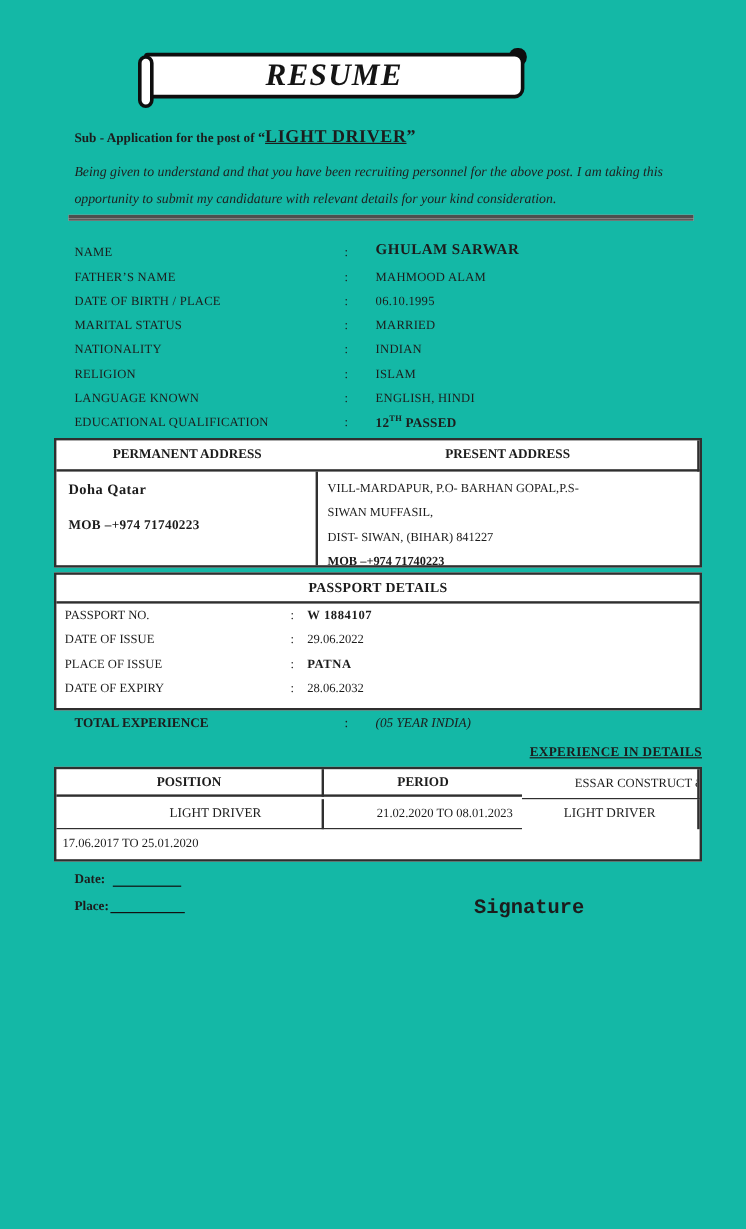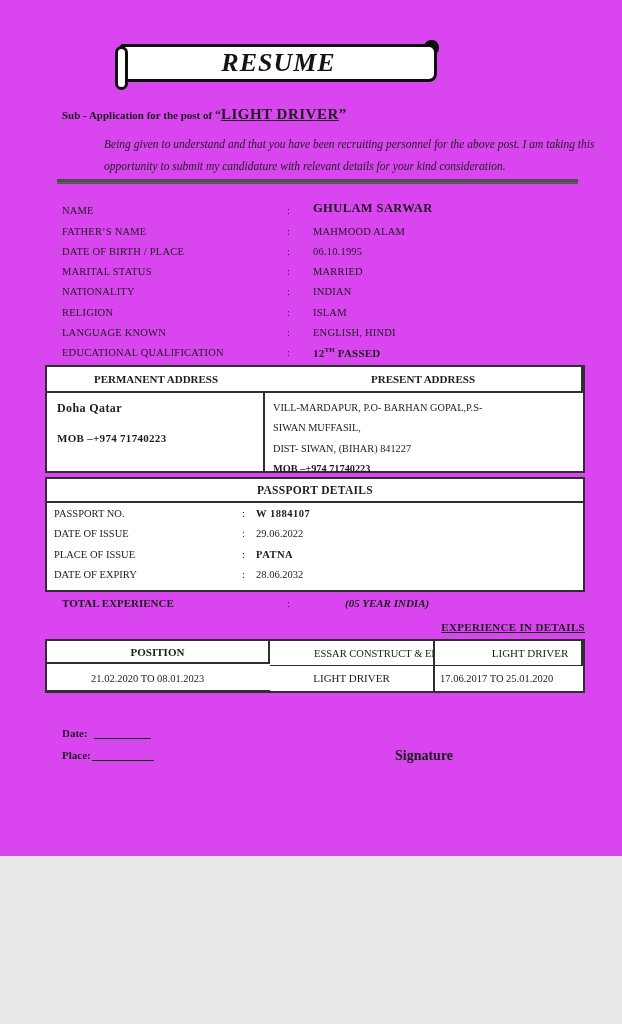--- a/index.html
+++ b/index.html
@@ -1,19 +1,19 @@
 <!DOCTYPE html>
 <html><head>
 <meta charset="utf-8">
 <style>
   * { margin:0; padding:0; box-sizing:border-box; }
   html,body { background:#e9e9e9; }
   body { font-family:"Liberation Serif","DejaVu Serif",serif; color:#1c1c1c; }
   .page {
-    position:relative; width:622px; height:856px; background:#d946ef;
+    position:relative; width:622px; height:1024px; background:#14b8a6;
     margin:0 auto; overflow:hidden;
   }
 
   
   .title-wrap { position:absolute; left:114px; top:40px; width:326px; height:52px; }
   .scroll-nub {
     position:absolute; right:1px; top:0; width:15px; height:15px;
     background:#0e0e0e; border-radius:7px; z-index:0;
   }
   .scroll-box {
@@ -29,21 +29,21 @@
     font-size:26px; font-weight:bold; font-style:italic; letter-spacing:1px; color:#141414;
   }
 
   
   .subject { position:absolute; left:62px; top:106px; font-weight:bold; font-size:11px; }
   .subject .q-open { font-size:12px; }
   .subject .post-title { font-size:15px; text-decoration:underline; letter-spacing:0.5px; }
   .subject .q-close { font-size:15px; }
   .intro {
     position:absolute; left:62px; top:133px; width:518px;
-    font-style:italic; font-size:11.5px; line-height:22px; color:#1e1e1e;margin-left:42px;
+    font-style:italic; font-size:11.5px; line-height:22px; color:#1e1e1e;
   }
   .rule {
     position:absolute; left:57px; top:179px; width:521px; height:3px;
     border-top:3px solid #4e4e4e; border-bottom:2px solid #5a5a5a; background:#fff;
   }
 
   
   .personal { position:absolute; left:62px; top:196px; width:520px; }
   .p-row { display:flex; align-items:flex-end; height:20.3px; font-size:10.5px; letter-spacing:0.2px; }
   .p-label { width:225px; }
@@ -73,21 +73,21 @@
   .pass-table { top:477px; padding-bottom:5px; }
   .pass-hdr { height:24px; line-height:23px; font-size:11.5px; border-bottom:2px solid #2f2f2f; letter-spacing:0.3px; }
   .pass-row { display:flex; align-items:center; height:20.5px; font-size:10.5px; padding-left:7px; }
   .pass-label { width:188px; }
   .pass-colon { width:14px; }
   .pass-bold { font-weight:bold; letter-spacing:0.5px; }
 
   
   .total-exp { position:absolute; left:62px; top:597px; display:flex; align-items:center; font-size:11px; }
   .total-exp .p-label { font-weight:bold; }
-  .total-value { font-weight:bold; font-style:italic;margin-left:32px; }
+  .total-value { font-weight:normal; font-style:italic; }
 
   .exp-heading {
     position:absolute; left:45px; top:621px; width:540px; text-align:right;
     font-weight:bold; font-size:11px; text-decoration:underline; letter-spacing:0.3px;
   }
 
   
   .exp-table { top:639px; }
   .exp-grid { display:grid; grid-template-columns:223px 165px 1fr; }
   .exp-hdr { height:23px; line-height:22px; font-size:11px; border-bottom:2px solid #2f2f2f; }
@@ -97,21 +97,21 @@
   .exp-position { text-align:center; font-size:11px; }
   .exp-period { padding-left:5px; }
   .row-divide { border-bottom:1.5px solid #2f2f2f;padding-left:44px; }
 
   
   .f-date { position:absolute; left:62px; top:727px; font-weight:bold; font-size:11px; }
   .f-place { position:absolute; left:62px; top:749px; font-weight:bold; font-size:11px; }
   .blank-line { display:inline-block; border-bottom:1.5px solid #111; height:12px; vertical-align:bottom; }
   .blank-date { width:57px; margin-left:6px; }
   .blank-place { width:62px; margin-left:1px; }
-  .f-sign { position:absolute; left:395px; top:748px; font-weight:bold; font-size:14px; }
+  .f-sign { position:absolute; left:395px; top:748px; font-weight:bold; font-size:17px;font-family:Liberation Mono, monospace; }
 </style>
 </head>
 <body>
 
 <div class="page">
 
   <div class="title-wrap">
     <div class="scroll-nub"></div>
     <div class="scroll-box">
       <span class="title-text">RESUME</span>
@@ -215,20 +215,21 @@
     <span class="p-label">TOTAL EXPERIENCE</span>
     <span class="p-colon">:</span>
     <span class="total-value">(05 YEAR INDIA)</span>
   </div>
 
   <div class="exp-heading">EXPERIENCE IN DETAILS</div>
 
   <div class="doc-table exp-table">
     <div class="exp-grid">
       <div class="hdr exp-hdr cell-r">POSITION</div>
+      <div class="hdr exp-hdr">PERIOD</div>
 
       <div class="exp-cell exp-company cell-r row-divide">ESSAR CONSTRUCT &amp; ENGG PVT LTD</div>
       <div class="exp-cell exp-position cell-r row-divide">LIGHT DRIVER</div>
       <div class="exp-cell exp-period row-divide">21.02.2020 TO 08.01.2023</div>
 
       <div class="exp-cell exp-position cell-r">LIGHT DRIVER</div>
       <div class="exp-cell exp-period">17.06.2017 TO 25.01.2020</div>
     </div>
   </div>
 

